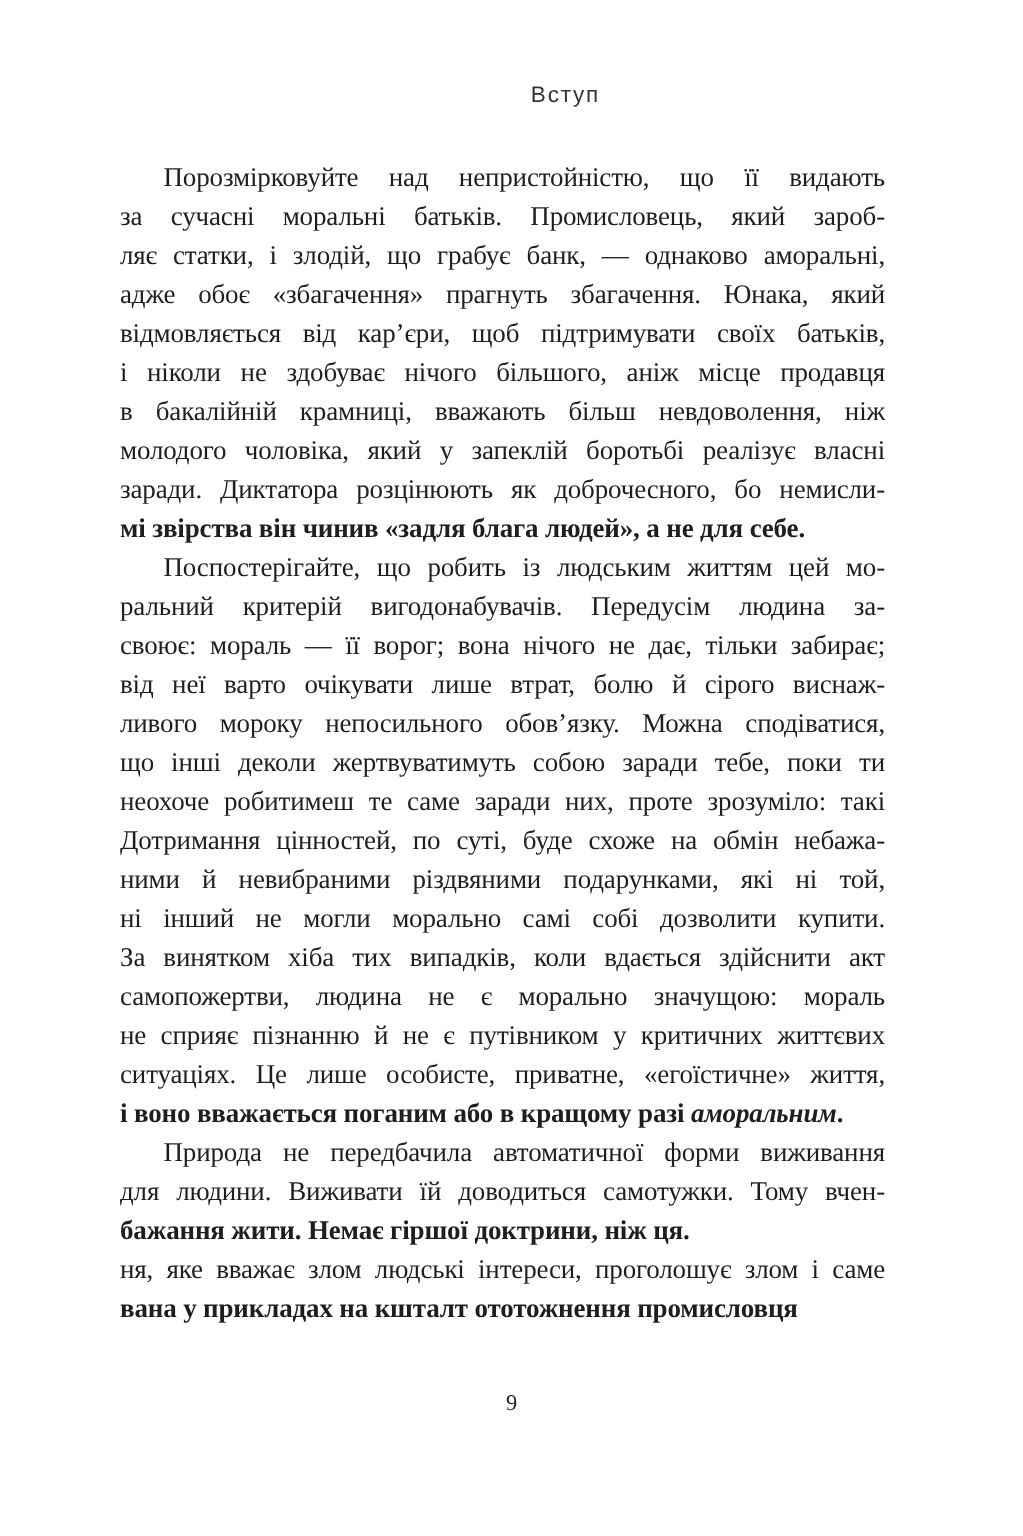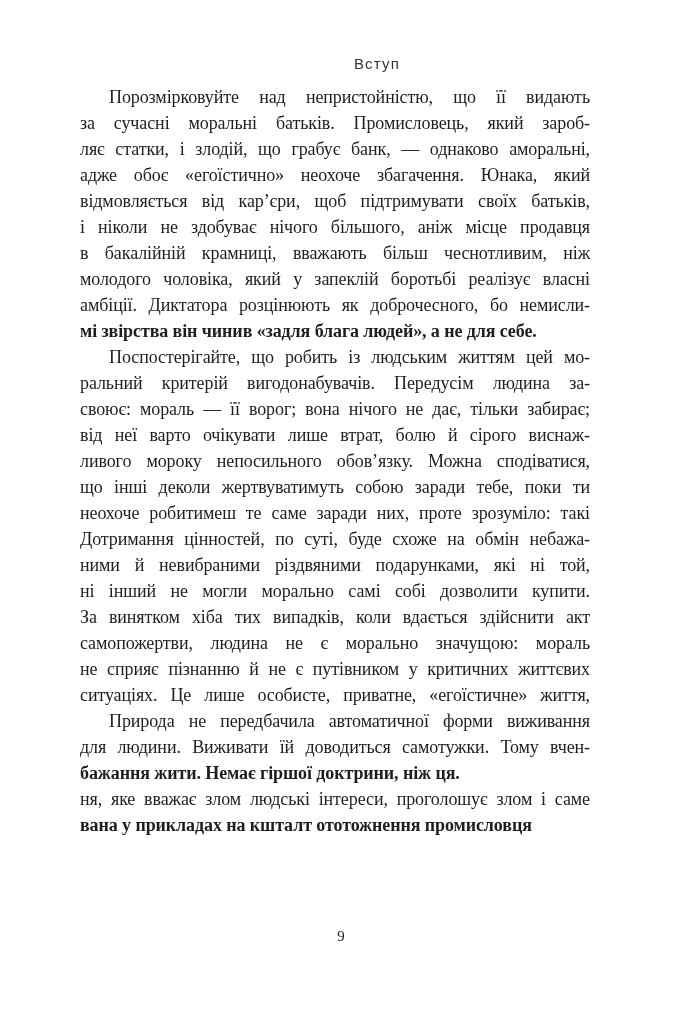--- a/index.html
+++ b/index.html
@@ -24,21 +24,21 @@
     text-align: center;
     font-family: "Liberation Sans", "DejaVu Sans", sans-serif;
     font-size: 15px;
     letter-spacing: 1.2px;
     color: #333333;
     padding-left: 36px;
   }
   .body-text {
     position: absolute;
     left: 80px;
-    top: 84px;
+    top: 105px;
     width: 510px;
     font-size: 18px;
     line-height: 26px;
     letter-spacing: -0.1px;
   }
   .paragraph {
     margin: 0;
   }
   .line {
     text-align: justify;
@@ -70,43 +70,44 @@
 <body>
 
 <div class="page">
   <div class="chapter-header">Вступ</div>
 
   <div class="body-text">
       <div class="paragraph">
         <div class="line first"><span>Порозмірковуйте над непристойністю, що її видають</span></div>
         <div class="line"><span>за сучасні моральні батьків. Промисловець, який зароб-</span></div>
         <div class="line"><span>ляє статки, і злодій, що грабує банк, — однаково аморальні,</span></div>
-        <div class="line"><span>адже обоє «егоїстично» неохоче збагачення. Юнака, який</span></div>
+        <div class="line"><span>адже обоє «збагачення» прагнуть збагачення. Юнака, який</span></div>
         <div class="line"><span>відмовляється від кар’єри, щоб підтримувати своїх батьків,</span></div>
         <div class="line"><span>і ніколи не здобуває нічого більшого, аніж місце продавця</span></div>
-        <div class="line"><span>в бакалійній крамниці, вважають більш чеснотливим, ніж</span></div>
+        <div class="line"><span>в бакалійній крамниці, вважають більш невдоволення, ніж</span></div>
         <div class="line"><span>молодого чоловіка, який у запеклій боротьбі реалізує власні</span></div>
-        <div class="line"><span>амбіції. Диктатора розцінюють як доброчесного, бо немисли-</span></div>
+        <div class="line"><span>заради. Диктатора розцінюють як доброчесного, бо немисли-</span></div>
         <div class="line last"><span>мі звірства він чинив «задля блага людей», а не для себе.</span></div>
       </div>
       <div class="paragraph">
         <div class="line first"><span>Поспостерігайте, що робить із людським життям цей мо-</span></div>
         <div class="line"><span>ральний критерій вигодонабувачів. Передусім людина за-</span></div>
         <div class="line"><span>своює: мораль — її ворог; вона нічого не дає, тільки забирає;</span></div>
         <div class="line"><span>від неї варто очікувати лише втрат, болю й сірого виснаж-</span></div>
         <div class="line"><span>ливого мороку непосильного обов’язку. Можна сподіватися,</span></div>
         <div class="line"><span>що інші деколи жертвуватимуть собою заради тебе, поки ти</span></div>
         <div class="line"><span>неохоче робитимеш те саме заради них, проте зрозуміло: такі</span></div>
         <div class="line"><span>Дотримання цінностей, по суті, буде схоже на обмін небажа-</span></div>
         <div class="line"><span>ними й невибраними різдвяними подарунками, які ні той,</span></div>
         <div class="line"><span>ні інший не могли морально самі собі дозволити купити.</span></div>
         <div class="line"><span>За винятком хіба тих випадків, коли вдається здійснити акт</span></div>
         <div class="line"><span>самопожертви, людина не є морально значущою: мораль</span></div>
         <div class="line"><span>не сприяє пізнанню й не є путівником у критичних життєвих</span></div>
         <div class="line"><span>ситуаціях. Це лише особисте, приватне, «егоїстичне» життя,</span></div>
+        <div class="line last"><span>і воно вважається поганим або в кращому разі </span><span class="italic">аморальним</span><span>.</span></div>
       </div>
       <div class="paragraph">
         <div class="line first"><span>Природа не передбачила автоматичної форми виживання</span></div>
         <div class="line"><span>для людини. Виживати їй доводиться самотужки. Тому вчен-</span></div>
         <div class="line last"><span>бажання жити. Немає гіршої доктрини, ніж ця.</span></div>
         <div class="line"><span>ня, яке вважає злом людські інтереси, проголошує злом і саме</span></div>
       </div>
       <div class="paragraph">
         <div class="line last"><span>вана у прикладах на кшталт ототожнення промисловця</span></div>
       </div>

